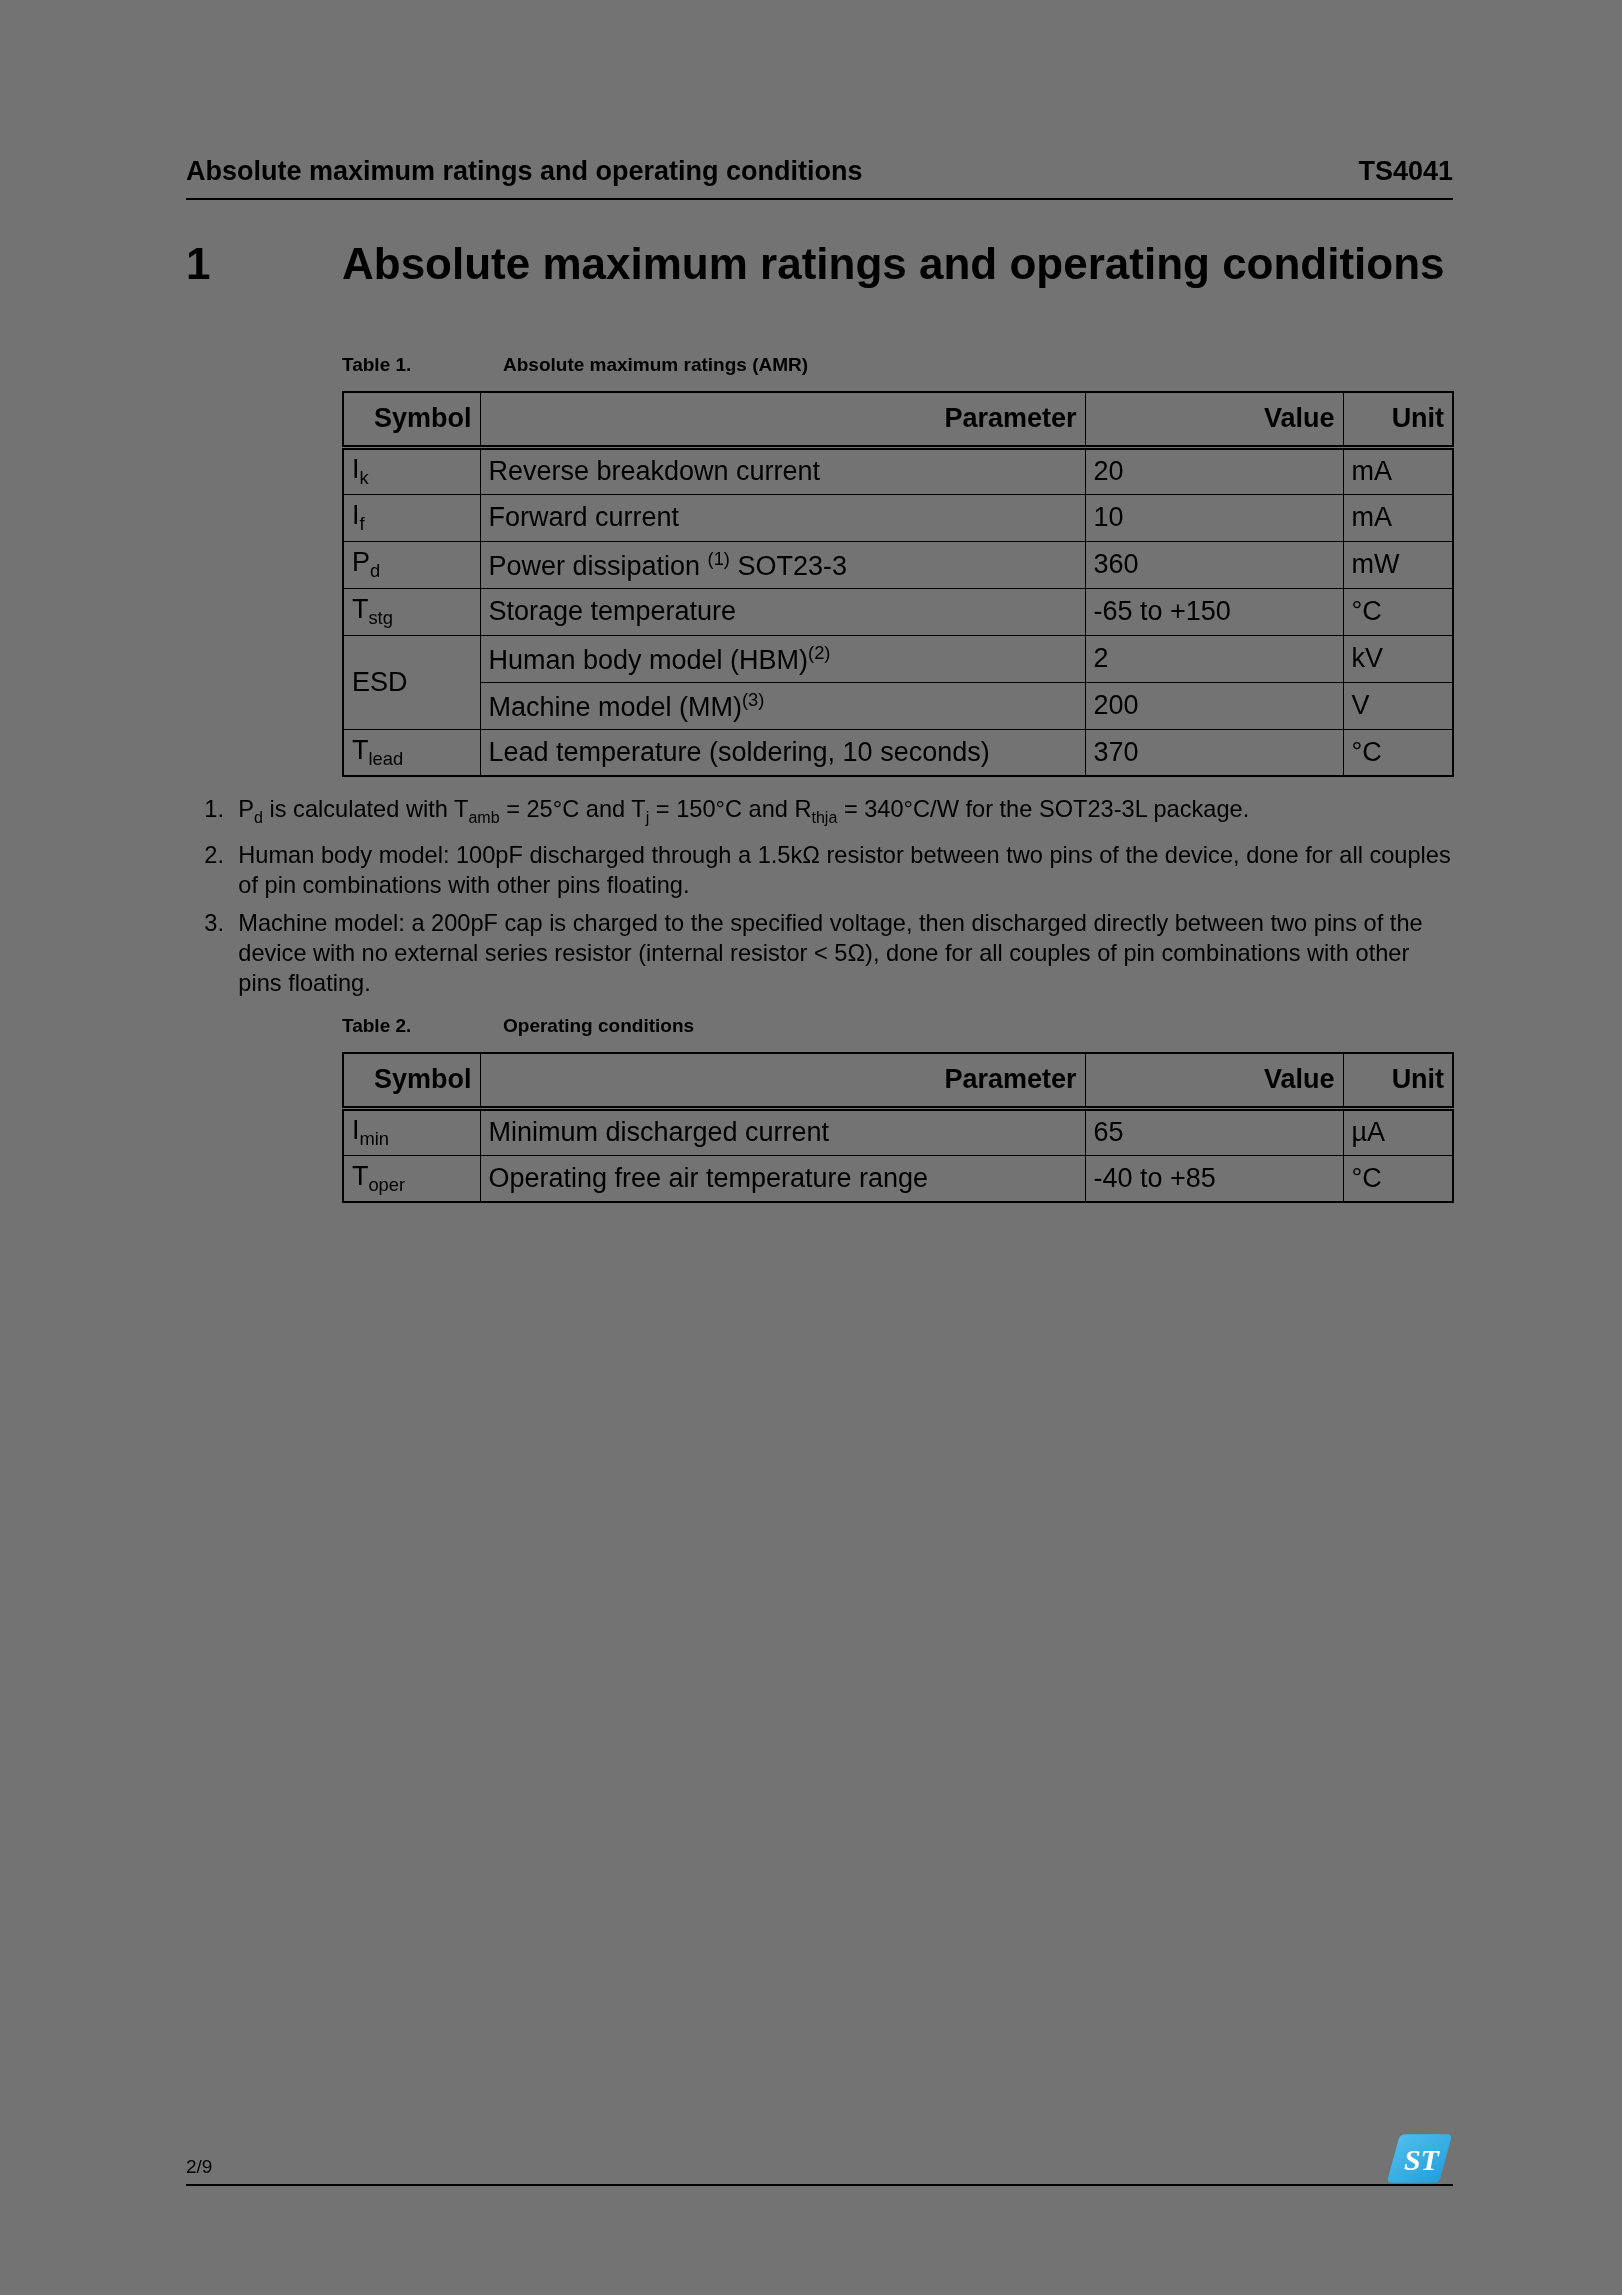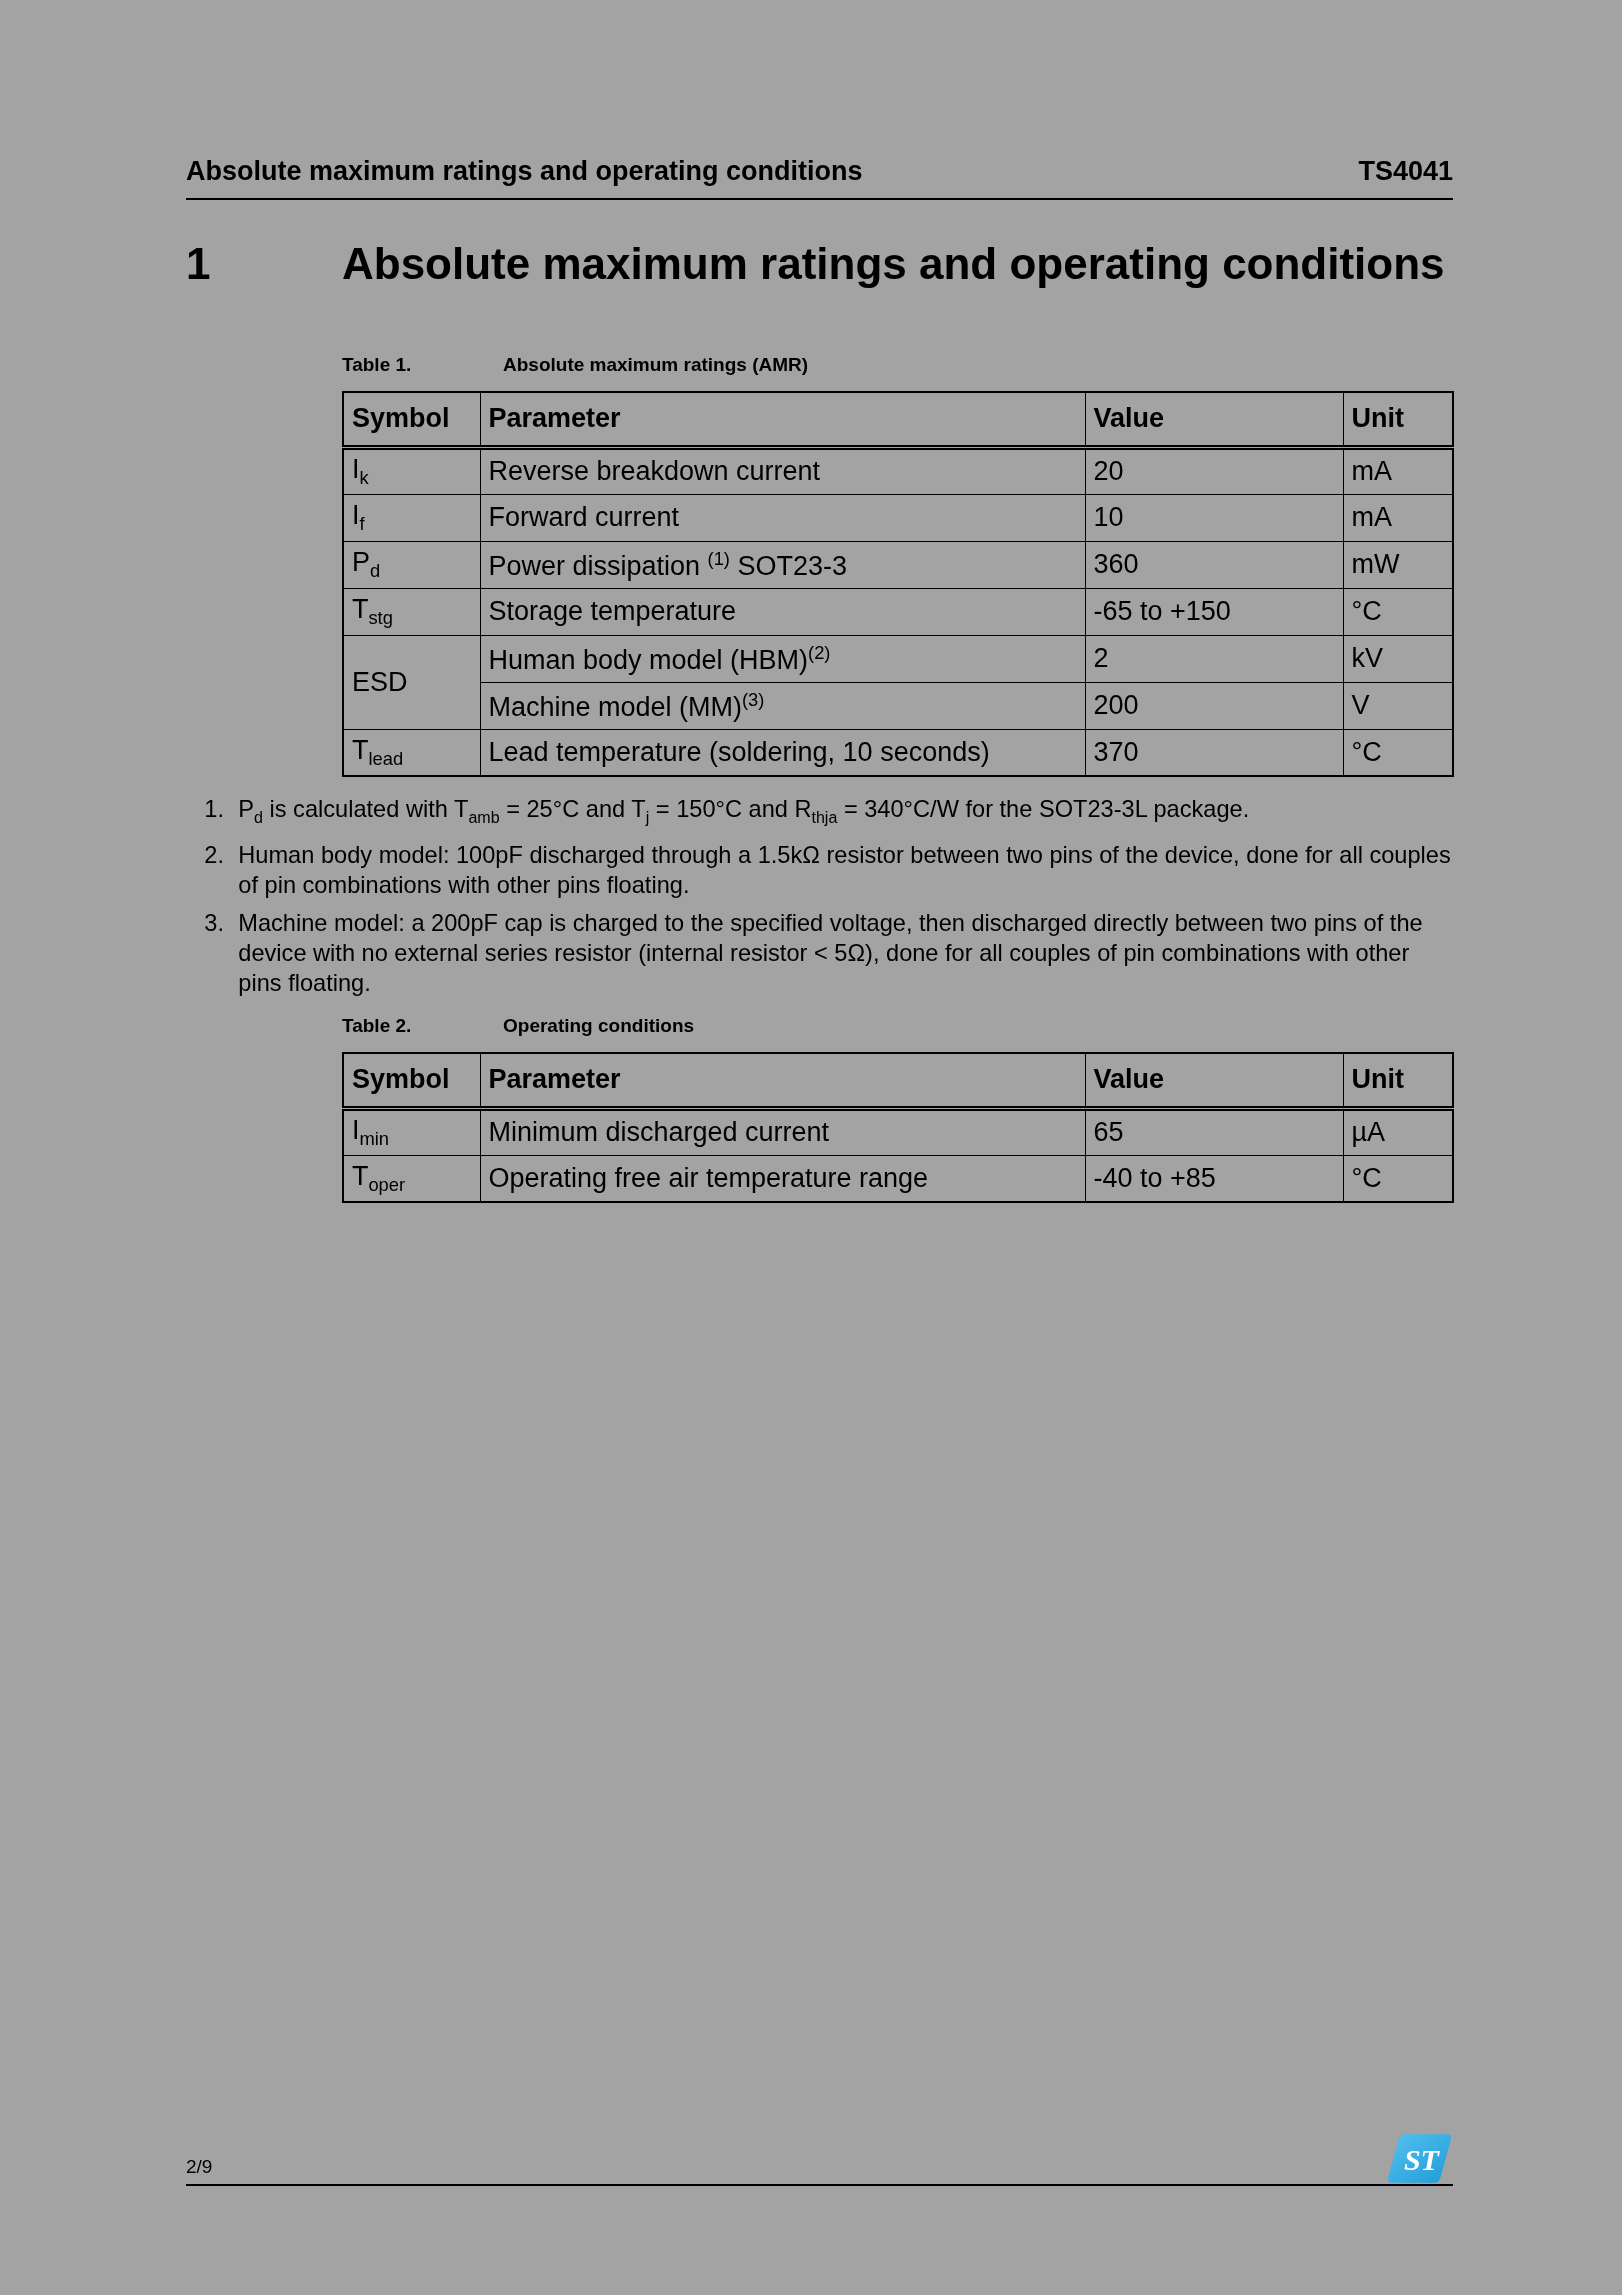--- a/index.html
+++ b/index.html
@@ -3,21 +3,21 @@
 <meta charset="utf-8">
 <style>
   * { margin: 0; padding: 0; box-sizing: border-box; }
   html, body { background: #ffffff; }
   body { font-family: "Liberation Sans", sans-serif; color: #000; }
 
   .page {
     position: relative;
     width: 1622px;
     height: 2295px;
-    background: #a3a3a3;
+    background: #737373;
     padding: 156px 169px 0 186px;
     overflow: hidden;
   }
 
   
   .running-header {
     display: flex;
     justify-content: space-between;
     align-items: flex-end;
     font-size: 27px;
@@ -63,21 +63,21 @@
   .c-val  { width: 258px; }
   .c-unit { width: 110px; }
   table.data-table th, table.data-table td {
     border: 1.3px solid #000;
     vertical-align: middle;
     padding: 3.9px 7.9px;
   }
   table.data-table thead th {
     height: 55px;
     font-weight: bold;
-    text-align: left;
+    text-align: right;
     border-bottom: 5.2px double #000;
   }
   table.data-table td { height: 47px; }
   td.sym, td.val, td.unit { text-align: left; }
   td.par { text-align: left; padding-left: 13px; }
   sub { font-size: 68%; }
   sup { font-size: 68%; }
 
   
   .footnotes { margin-left: 18.3px; margin-top: 17px; }

